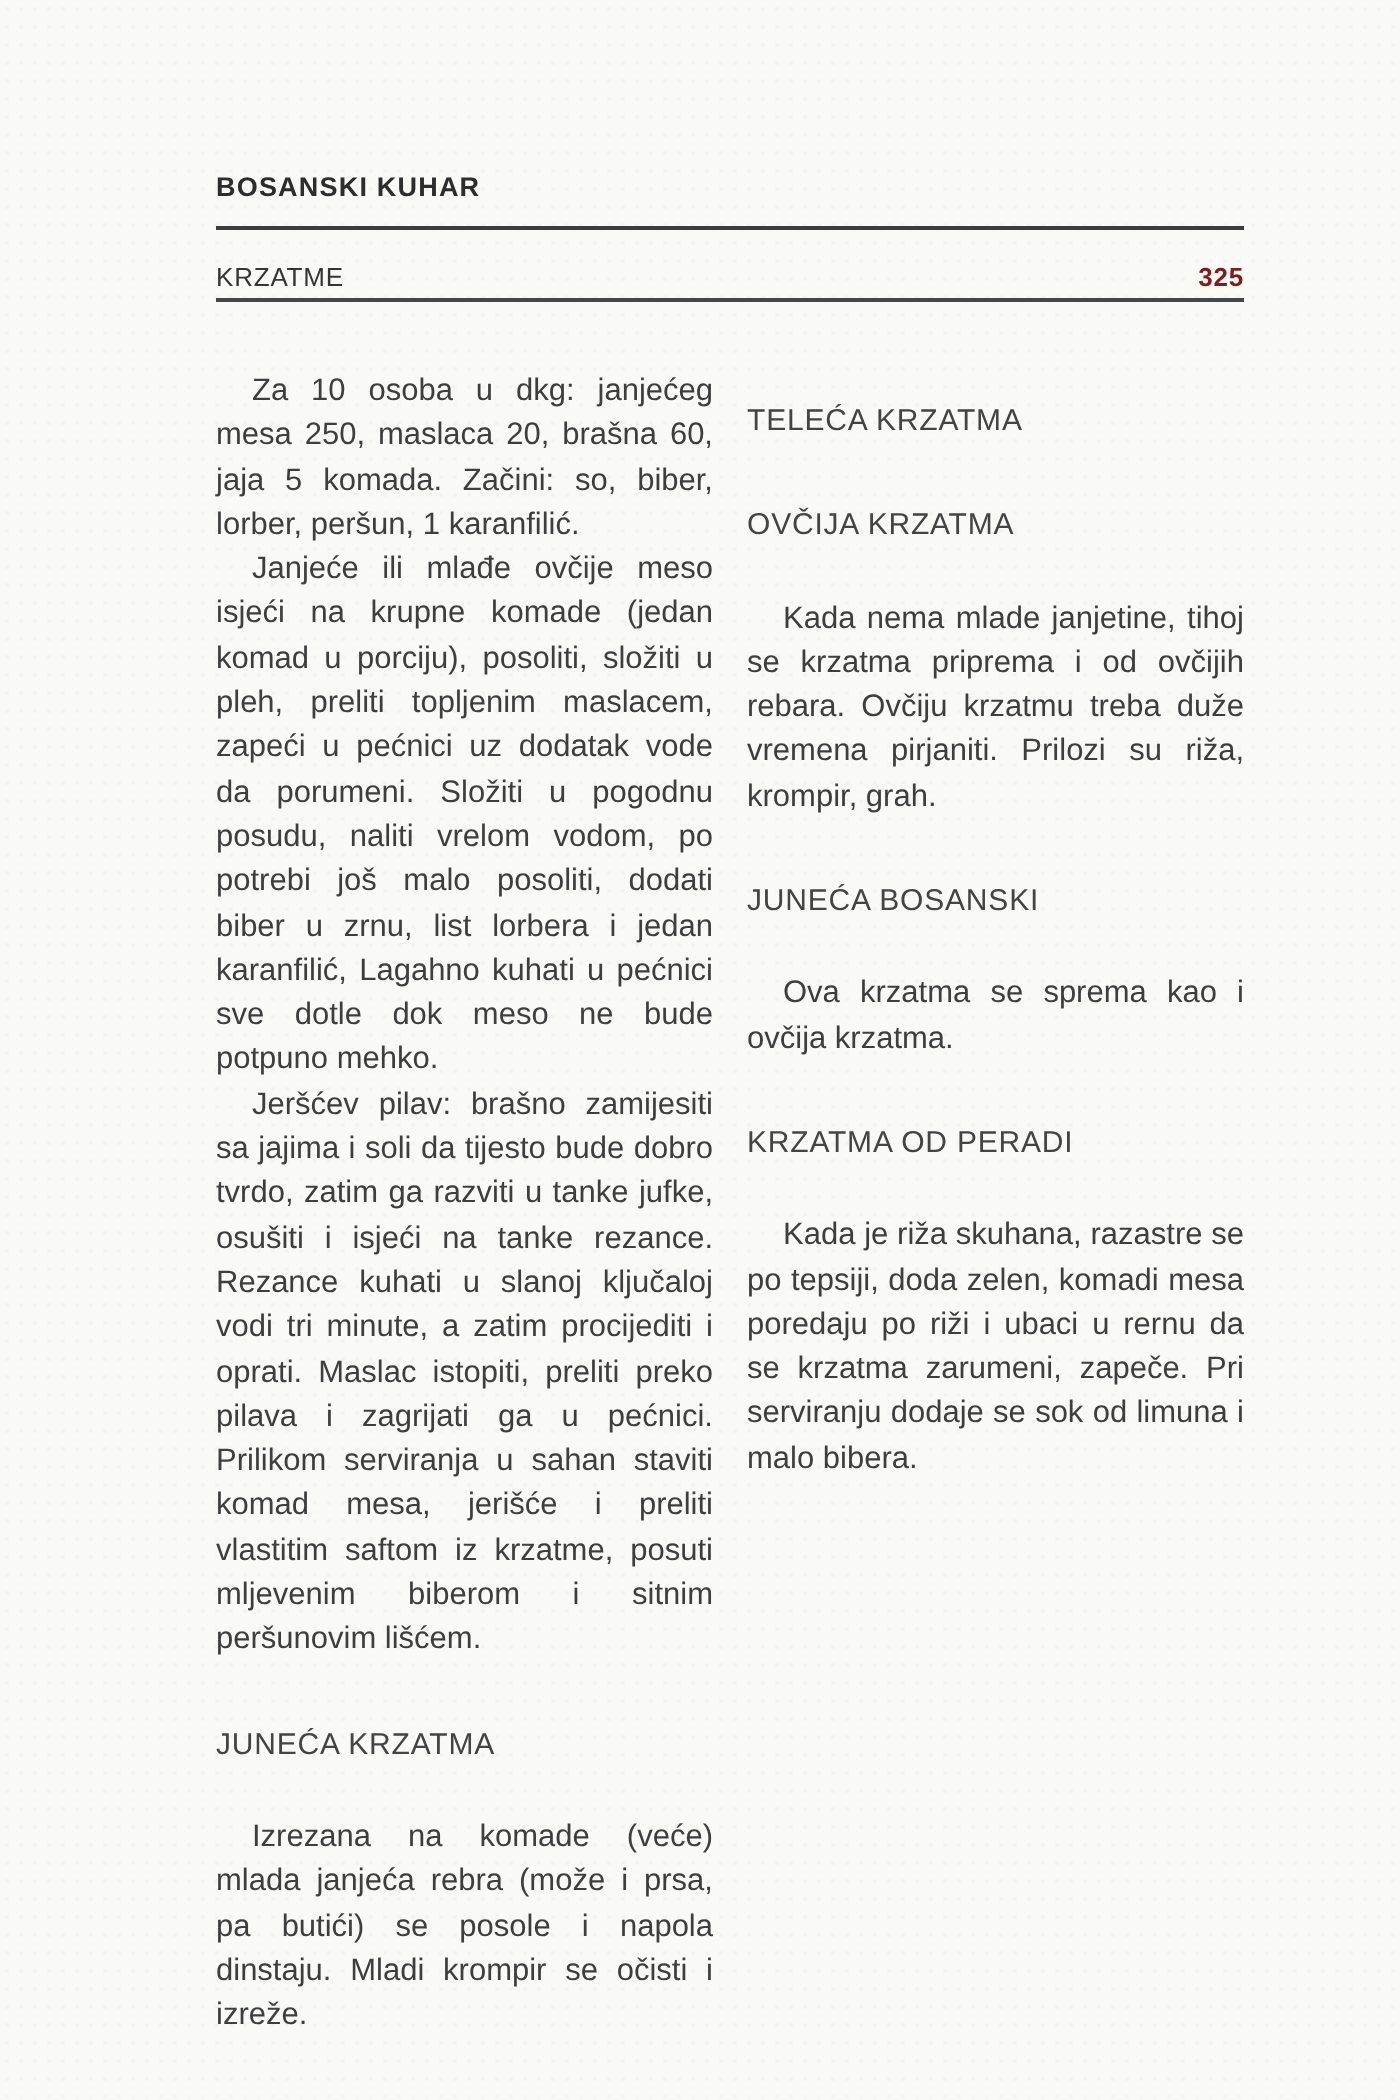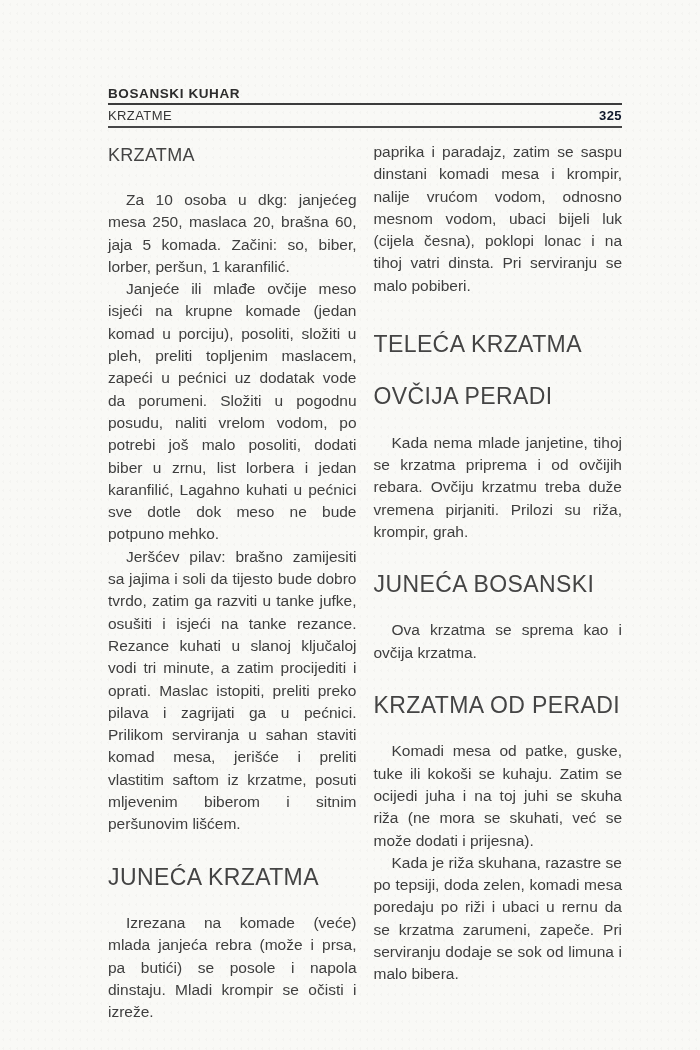--- a/index.html
+++ b/index.html
@@ -14,85 +14,82 @@
   }
   .page{
     box-sizing:border-box;
     width:700px;height:1050px;
     padding:86px 78px 0 108px;
   }
   
   .book-title{
     font-size:13.5px;font-weight:bold;letter-spacing:0.6px;
     color:#2d2d2d;
-    padding-bottom:2px;
+    padding-bottom:12px;
     border-bottom:2.5px solid #3c3c3c;
   }
   .running-row{
     display:flex;justify-content:space-between;align-items:flex-start;
     font-size:13px;letter-spacing:0.4px;color:#353535;
-    padding:3px 0 3px;
+    padding:16px 0 3px;
     border-bottom:2px solid #474747;
   }
-  .running-row .pageno{font-weight:bold;color:#0f172a;}
+  .running-row .pageno{font-weight:bold;color:#7f1d1d;}
   
   .columns{display:flex;gap:17px;margin-top:13px;}
   .col{flex:1;min-width:0;font-size:15.5px;line-height:22.3px;text-align:justify;}
   .col p{margin:0;text-indent:18px;}
   .col p.no-indent{text-indent:0;}
   .recipe-title{
     font-size:18px;line-height:25px;font-weight:normal;
     letter-spacing:0.3px;color:#444;
     margin:2px 0 21px 0;text-align:left;
   }
   .section-heading{
-    font-size:23px;font-weight:normal;letter-spacing:0.4px;color:#444;
+    font-size:15px;font-weight:normal;letter-spacing:0.4px;color:#444;
     margin:30px 0 24px 0;text-align:left;
   }
   .first-heading{margin-top:36px;}
 </style>
 </head>
 <body>
 
 <div class="page">
 
   <div class="book-title">BOSANSKI KUHAR</div>
 
   <div class="running-row">
     <span>KRZATME</span>
     <span class="pageno">325</span>
   </div>
 
   <div class="columns">
 
     <div class="col">
       <h1 class="recipe-title">
-        <div>KRZATMA</div>
       </h1>
 
       <p>Za 10 osoba u dkg: janjećeg mesa 250, maslaca 20, brašna 60, jaja 5 komada. Začini: so, biber, lorber, peršun, 1 karanfilić.</p>
       <p>Janjeće ili mlađe ovčije meso isjeći na krupne komade (jedan komad u porciju), posoliti, složiti u pleh, preliti topljenim maslacem, zapeći u pećnici uz dodatak vode da porumeni. Složiti u pogodnu posudu, naliti vrelom vodom, po potrebi još malo posoliti, dodati biber u zrnu, list lorbera i jedan karanfilić, Lagahno kuhati u pećnici sve dotle dok meso ne bude potpuno mehko.</p>
       <p>Jeršćev pilav: brašno zamijesiti sa jajima i soli da tijesto bude dobro tvrdo, zatim ga razviti u tanke jufke, osušiti i isjeći na tanke rezance. Rezance kuhati u slanoj ključaloj vodi tri minute, a zatim procijediti i oprati. Maslac istopiti, preliti preko pilava i zagrijati ga u pećnici. Prilikom serviranja u sahan staviti komad mesa, jerišće i preliti vlastitim saftom iz krzatme, posuti mljevenim biberom i sitnim peršunovim lišćem.</p>
 
       <h2 class="section-heading">JUNEĆA KRZATMA</h2>
 
       <p>Izrezana na komade (veće) mlada janjeća rebra (može i prsa, pa butići) se posole i napola dinstaju. Mladi krompir se očisti i izreže.</p>
 
     </div>
 
     <div class="col">
-      <p class="no-indent">paprika i paradajz, zatim se saspu dinstani komadi mesa i krompir, nalije vrućom vodom, odnosno mesnom vodom, ubaci bijeli luk (cijela česna), poklopi lonac i na tihoj vatri dinsta. Pri serviranju se malo pobiberi.</p>
 
       <h2 class="section-heading first-heading">TELEĆA KRZATMA</h2>
 
-      <h2 class="section-heading">OVČIJA PERADI</h2>
+      <h2 class="section-heading">OVČIJA KRZATMA</h2>
       <p>Kada nema mlade janjetine, tihoj se krzatma priprema i od ovčijih rebara. Ovčiju krzatmu treba duže vremena pirjaniti. Prilozi su riža, krompir, grah.</p>
 
       <h2 class="section-heading">JUNEĆA BOSANSKI</h2>
       <p>Ova krzatma se sprema kao i ovčija krzatma.</p>
 
       <h2 class="section-heading">KRZATMA OD PERADI</h2>
-      <p>Komadi mesa od patke, guske, tuke ili kokoši se kuhaju. Zatim se ocijedi juha i na toj juhi se skuha riža (ne mora se skuhati, već se može dodati i prijesna).</p>
       <p>Kada je riža skuhana, razastre se po tepsiji, doda zelen, komadi mesa poredaju po riži i ubaci u rernu da se krzatma zarumeni, zapeče. Pri serviranju dodaje se sok od limuna i malo bibera.</p>
     </div>
 
   </div>
 </div>
 
 </body></html>

